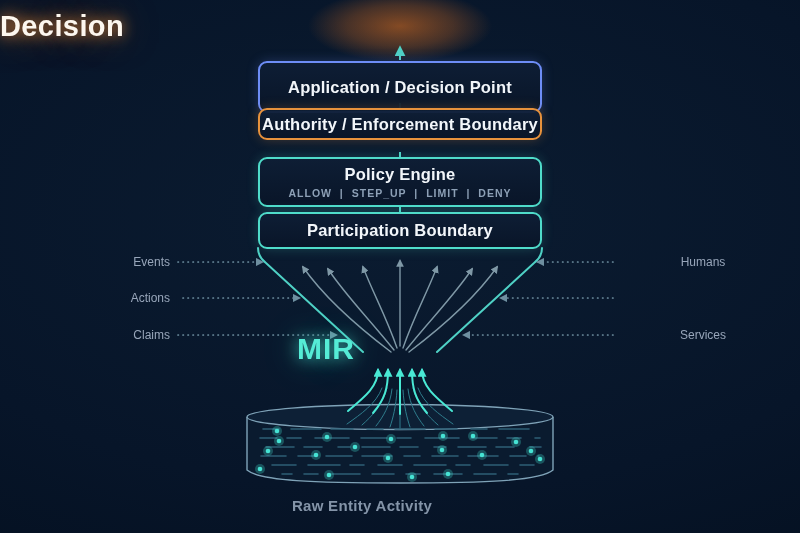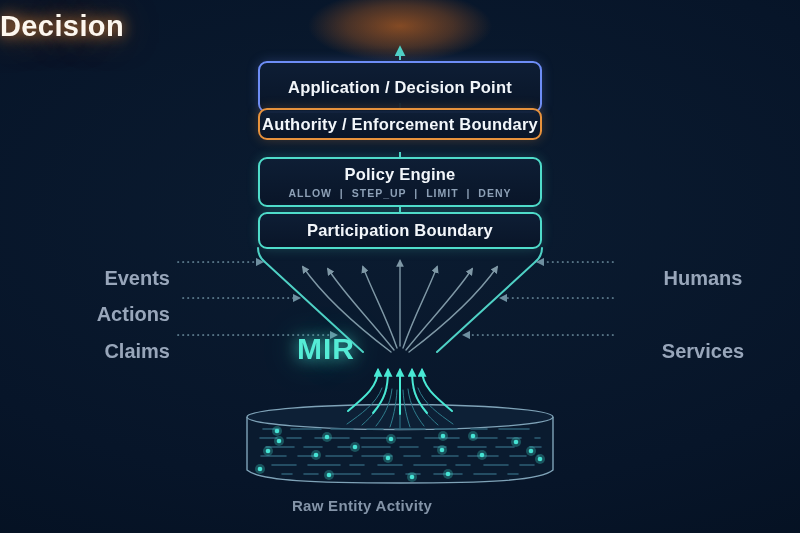--- a/index.html
+++ b/index.html
@@ -39,21 +39,21 @@
   .box-pol {top:157px;height:50px;border:2px solid #4fdcca;box-shadow:0 0 12px rgba(79,220,202,.22);}
   .box-part{top:212px;height:37px;border:2px solid #4fdcca;box-shadow:0 0 12px rgba(79,220,202,.22);}
   
   .mir{
     left:0;top:332px;width:652px;text-align:center;
     font-size:30px;font-weight:800;letter-spacing:1px;color:#55ecd6;
     text-shadow:0 0 16px rgba(80,235,212,.8),0 0 36px rgba(60,220,200,.45);
   }
   
   .side-label{
-    font-size:20px;font-weight:700;color:#98a6ba;line-height:18px;margin-top:16px;
+    font-size:12px;font-weight:400;color:#98a6ba;line-height:18px;
   }
   .side-left{left:0;width:170px;text-align:right;}
   .side-right{left:618px;width:170px;text-align:center;}
   .row-1{top:253px;} .row-2{top:289px;} .row-3{top:326px;}
   
   .caption{
     left:0;top:497px;width:724px;text-align:center;
     font-size:15px;font-weight:600;color:#8494a8;letter-spacing:.3px;
   }
   svg.art{left:0;top:0;pointer-events:none;}

